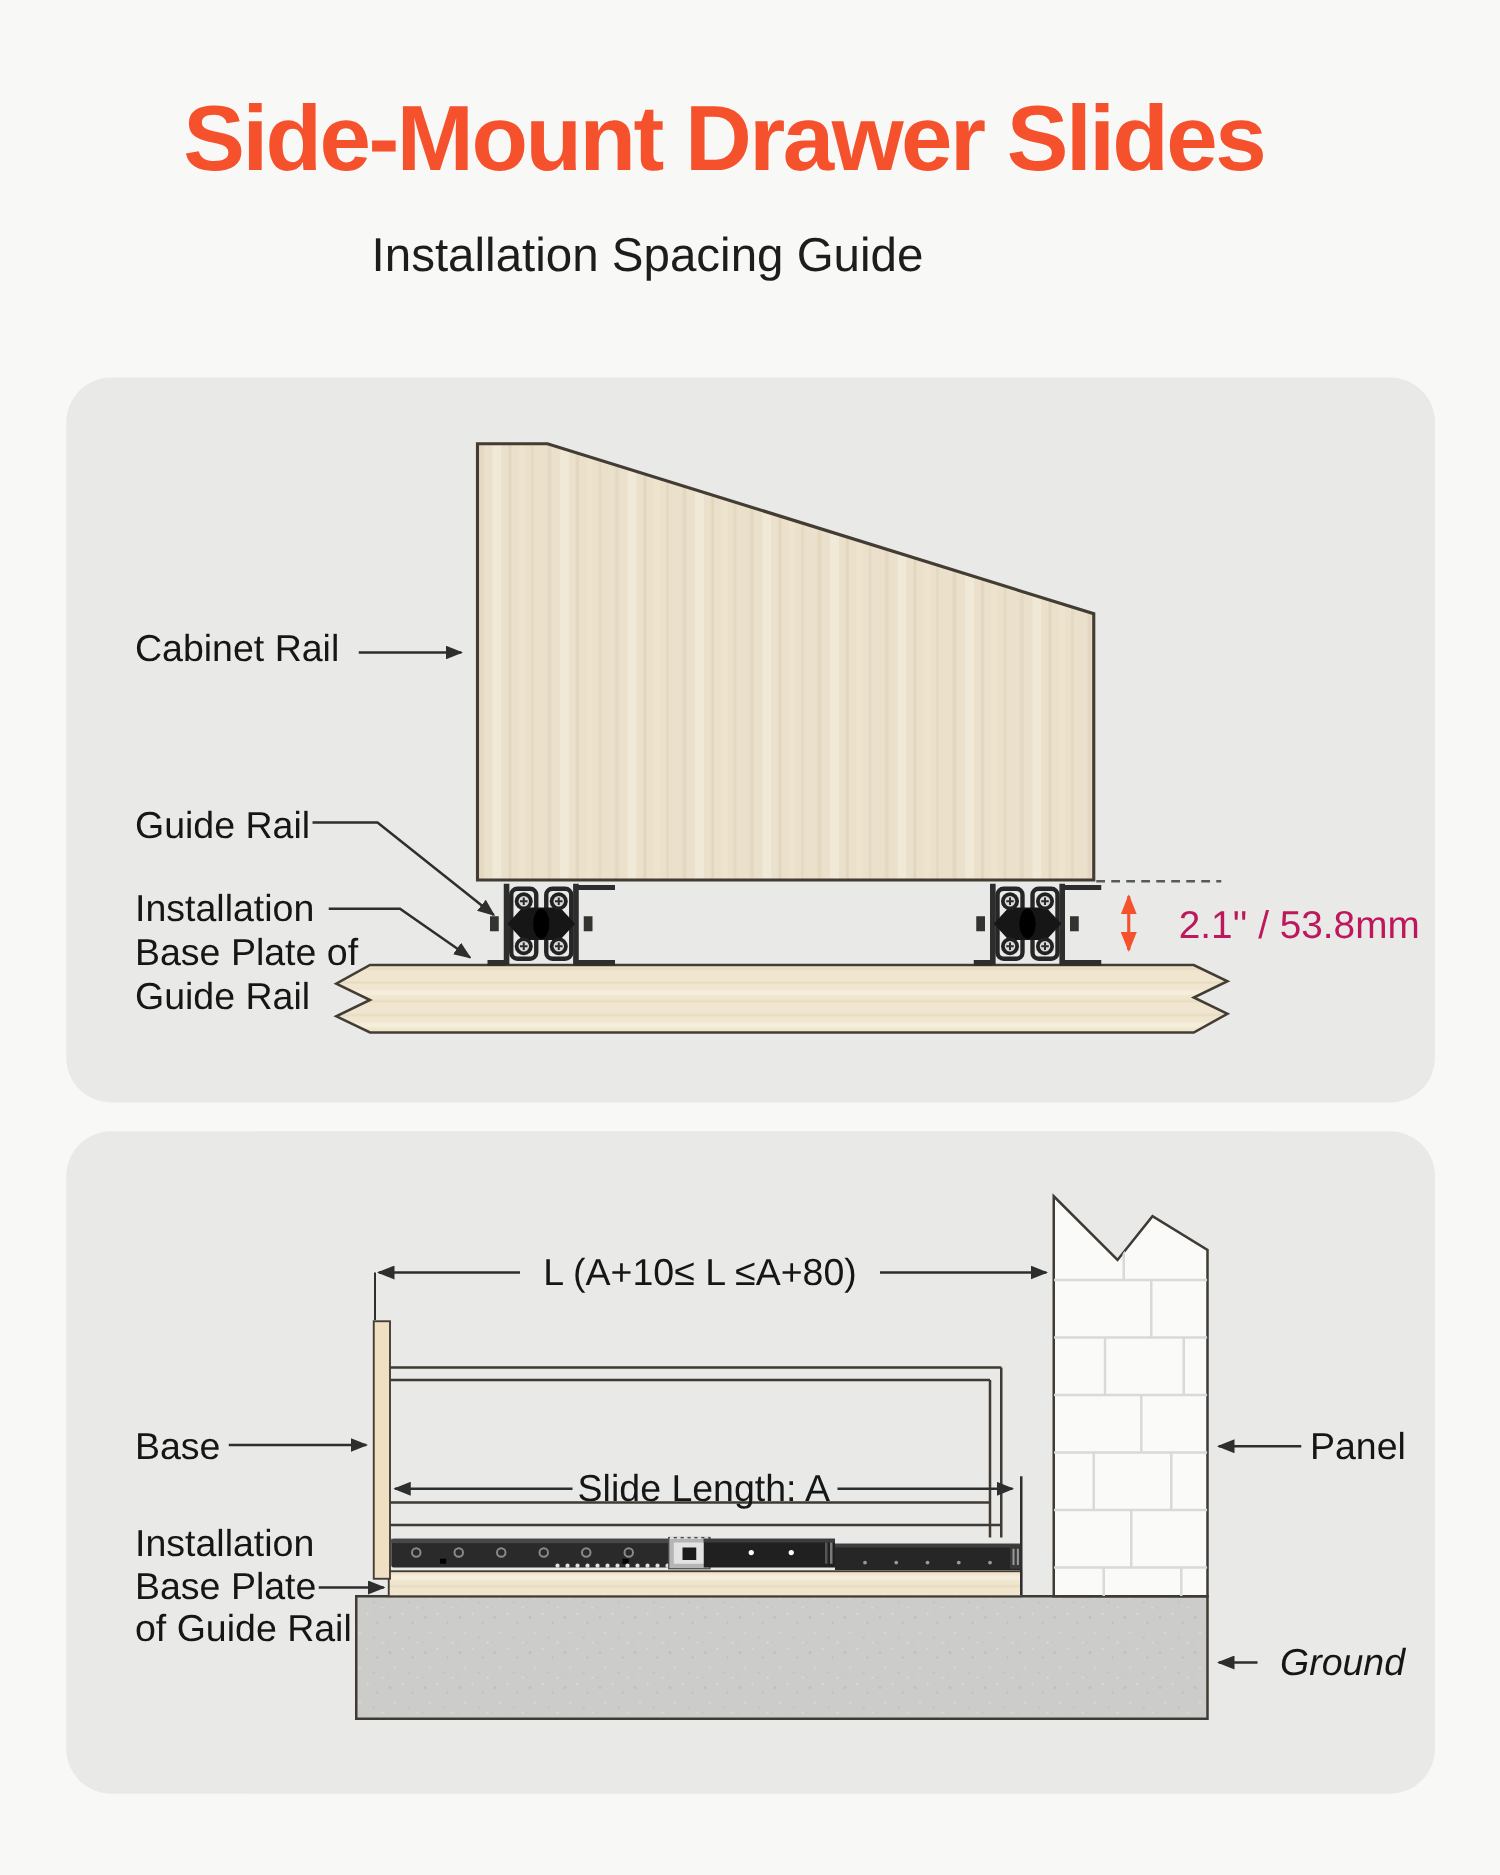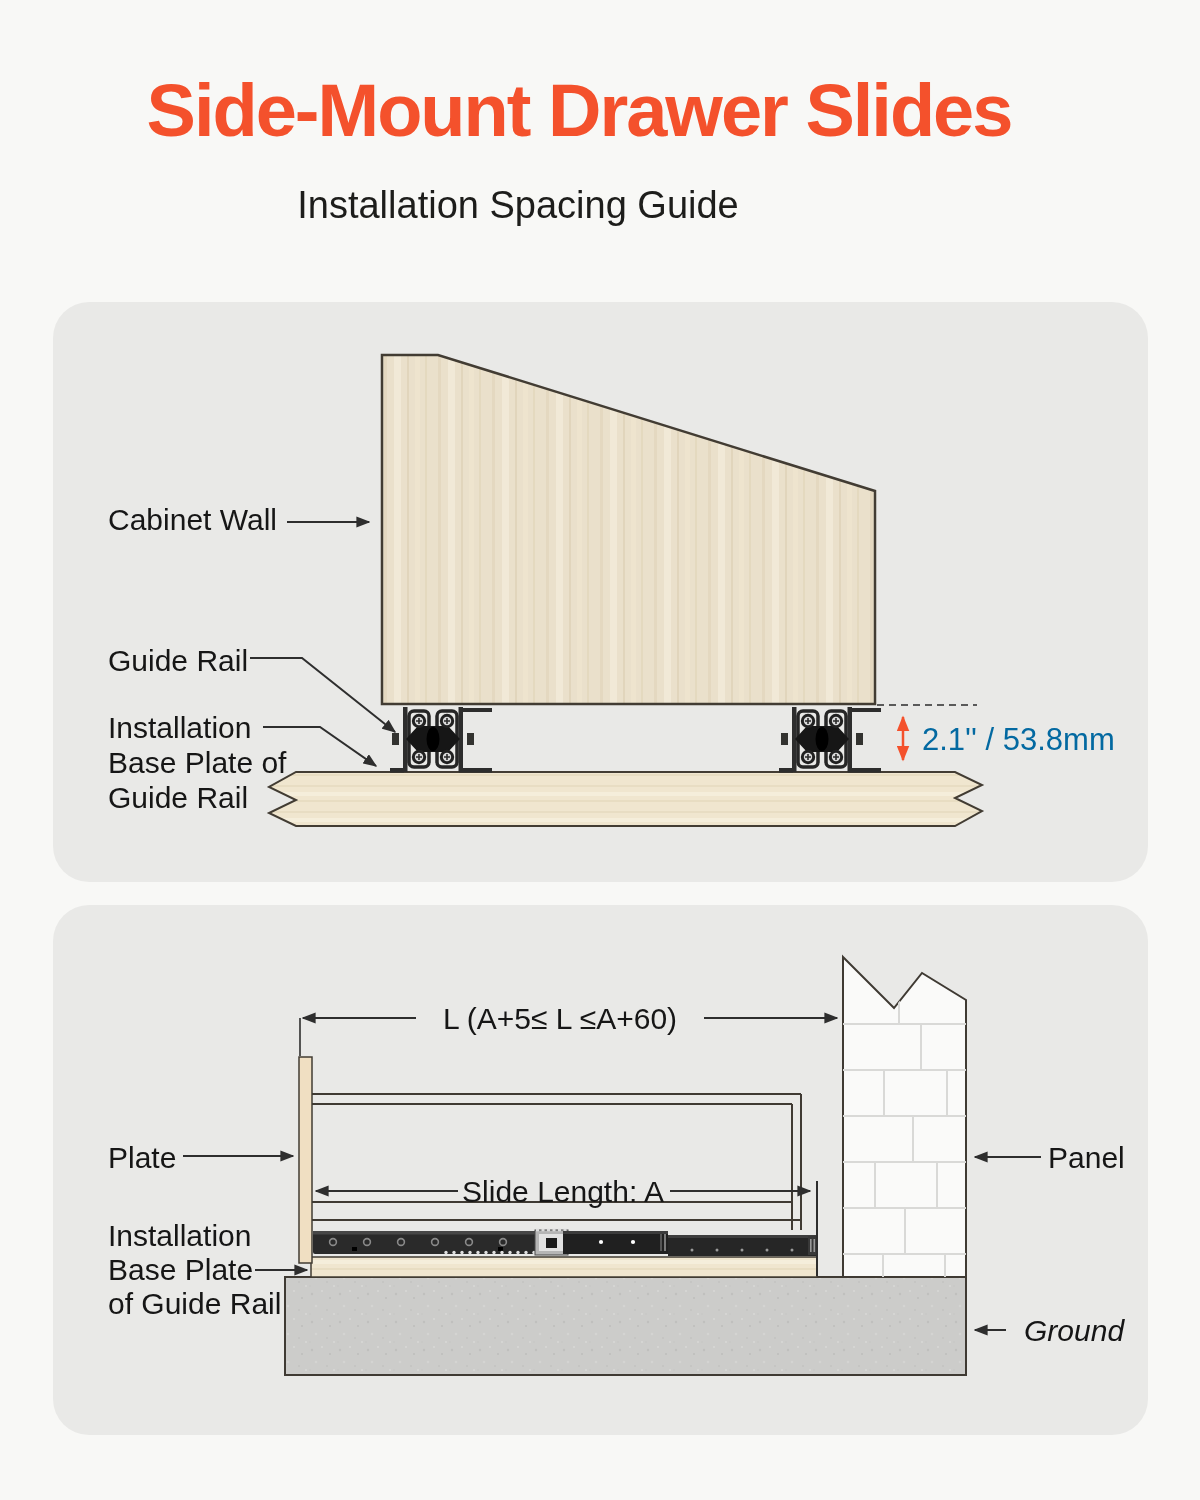--- a/index.html
+++ b/index.html
@@ -214,27 +214,27 @@
       <path d="M316,1191 H458" marker-start="url(#arr)"></path>
       <path d="M670,1191 H810" marker-end="url(#arr)"></path>
       <path d="M183,1156 H293" marker-end="url(#arr)"></path>
       <path d="M255,1270 H307" marker-end="url(#arr)"></path>
       <path d="M1041,1157 H975" marker-end="url(#arr)"></path>
       <path d="M1006,1330 H975" marker-end="url(#arr)"></path>
     </g>
   </g>
 </svg>
 
-<div class="lbl" style="left:108px;top:502px;">Cabinet Wall</div>
+<div class="lbl" style="left:108px;top:502px;">Cabinet Rail</div>
 <div class="lbl" style="left:108px;top:643px;">Guide Rail</div>
 <div class="lbl" style="left:108px;top:710px;">Installation
 Base Plate of
 Guide Rail</div>
-<div class="lbl orange" style="left:922px;top:722px;color:#0369a1;">2.1'' / 53.8mm</div>
-
-<div class="lbl center" style="left:560px;top:1001px;">L (A+5≤ L ≤A+60)</div>
+<div class="lbl orange" style="left:943px;top:722px;color:#be185d;">2.1'' / 53.8mm</div>
+
+<div class="lbl center" style="left:560px;top:1001px;">L (A+10≤ L ≤A+80)</div>
 <div class="lbl center" style="left:563px;top:1174px;">Slide Length: A</div>
-<div class="lbl" style="left:108px;top:1140px;">Plate</div>
+<div class="lbl" style="left:108px;top:1140px;">Base</div>
 <div class="lbl small-lh" style="left:108px;top:1219px;">Installation
 Base Plate
 of Guide Rail</div>
 <div class="lbl" style="left:1048px;top:1140px;">Panel</div>
 <div class="lbl" style="left:1024px;top:1313px;font-style:italic;">Ground</div>
 
 </body></html>

